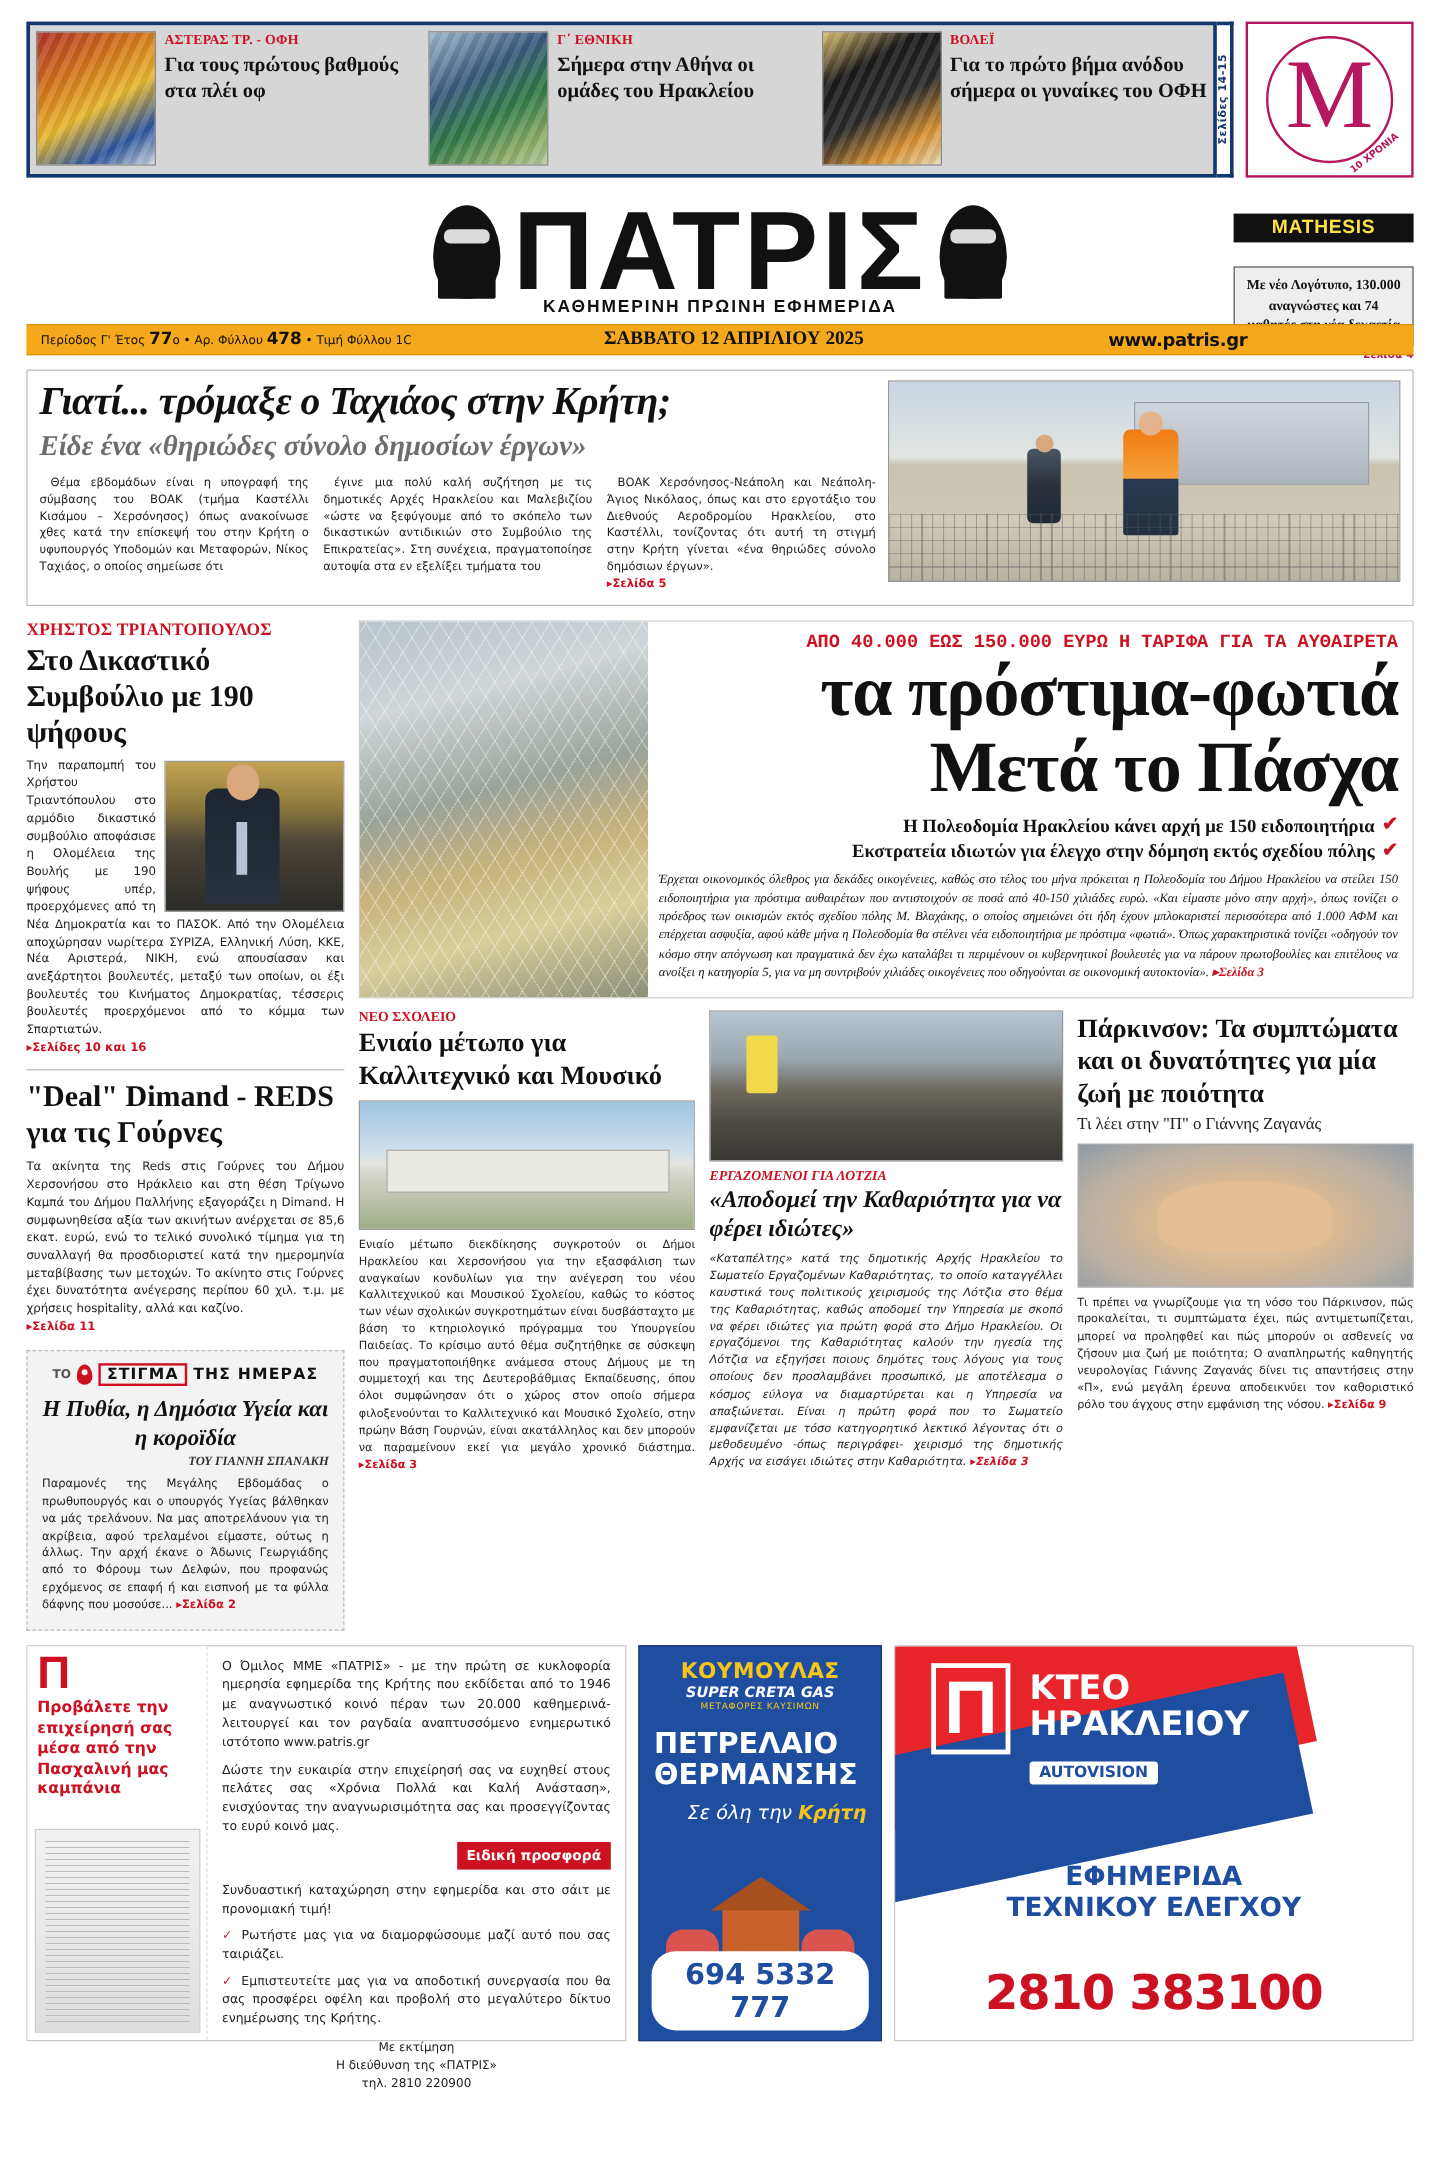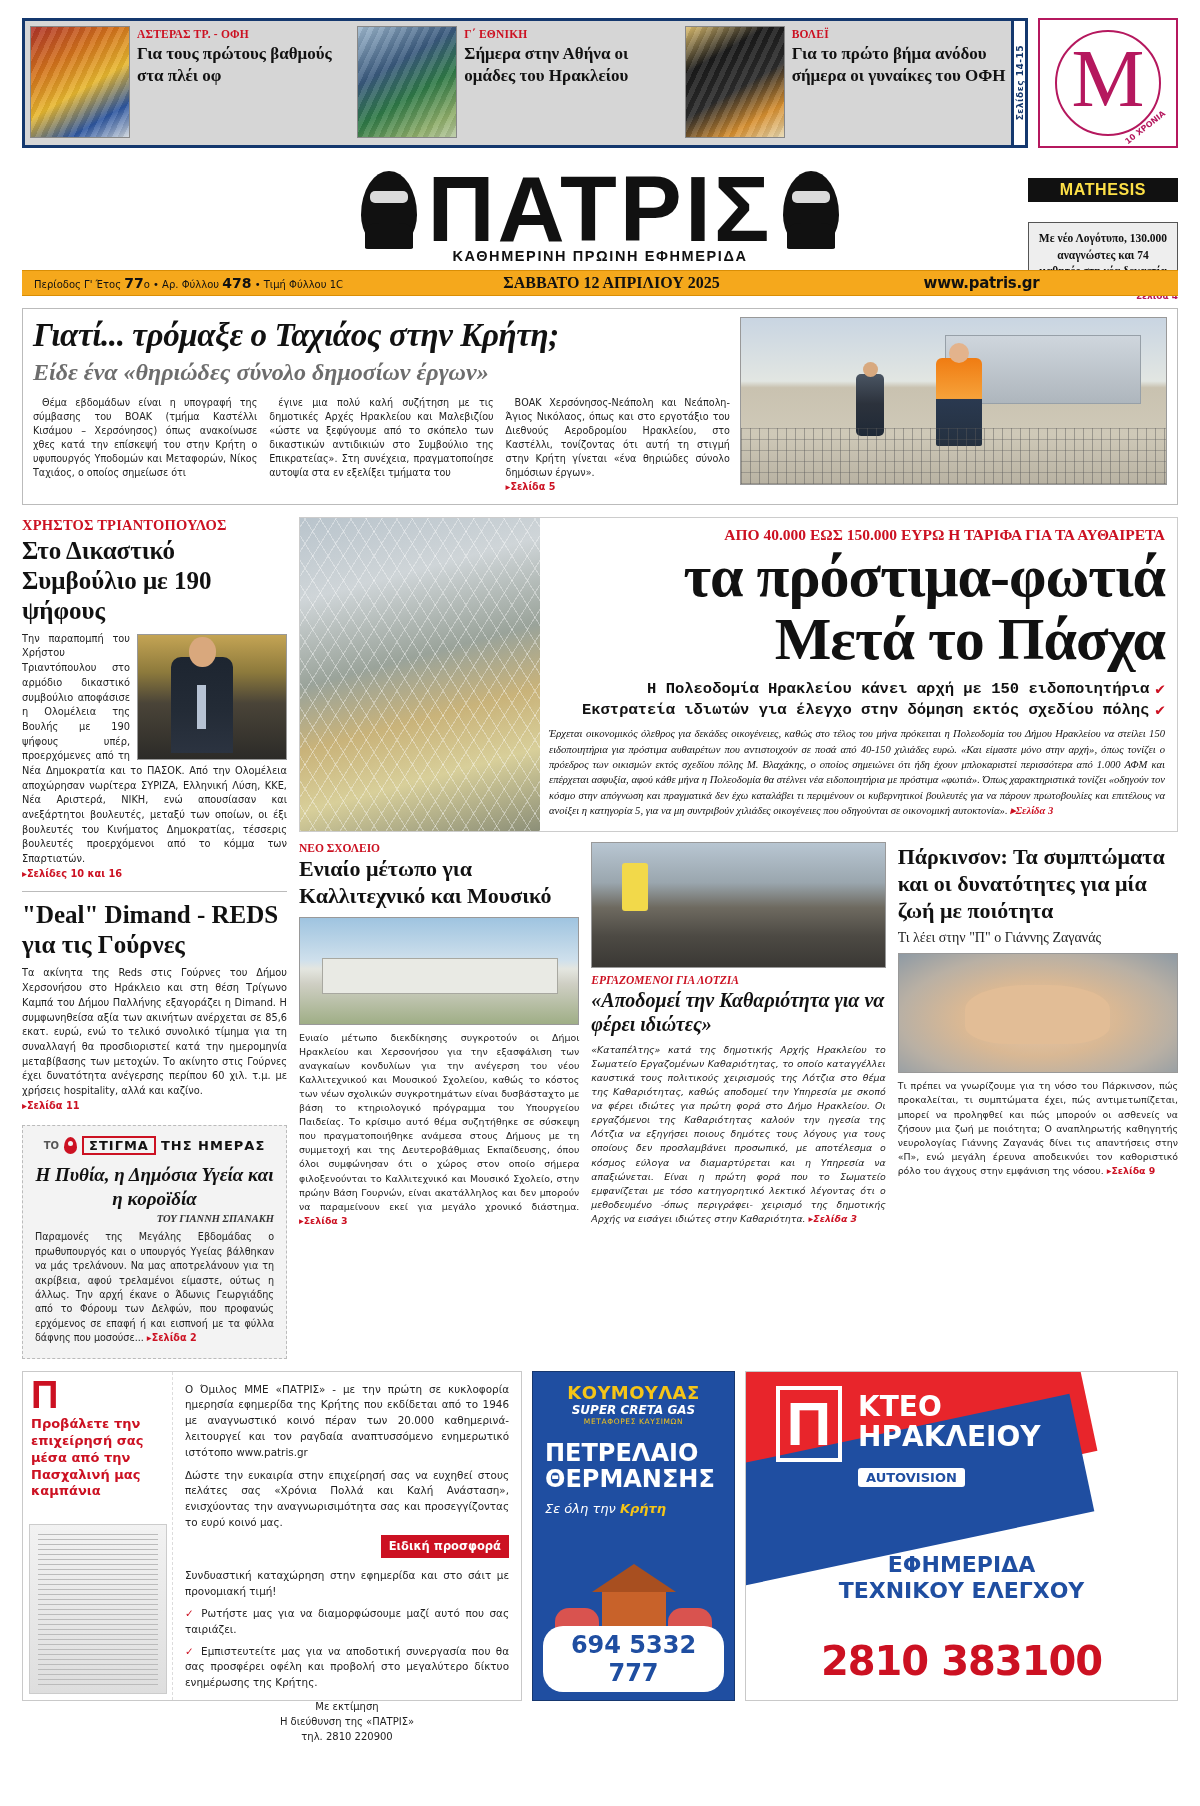--- a/index.html
+++ b/index.html
@@ -241,31 +241,31 @@
     background:linear-gradient(165deg,#b9c4cc 0%,#cfd5d8 22%,#9aa39a 45%,#c9b37a 62%,#d8cf9a 78%,#8c8f78 100%);
   }
   .big-photo::after{
     content:""; position:absolute; inset:0;
     background:repeating-linear-gradient(58deg,rgba(255,255,255,.35) 0 1px,transparent 1px 13px),
                repeating-linear-gradient(-58deg,rgba(255,255,255,.35) 0 1px,transparent 1px 13px);
   }
   .big-inner{ position:relative; padding:8px 12px 12px 14px; }
   .big-kicker{
     color:#cc1122; font-weight:700; font-size:15.5px; text-align:right;
-    font-family:Liberation Serif, serif; position:relative; z-index:3;
+    font-family:Liberation Mono, monospace; position:relative; z-index:3;
   }
   .big-h{
     font-family:"Liberation Serif",serif; font-weight:700;
     font-size:60px; line-height:1.02; text-align:right; color:#111;
     position:relative; z-index:3; margin-top:2px; letter-spacing:-1px;
   }
   .big-bullets{ margin-top:10px; position:relative; z-index:3;}
   .bl{
-    display:flex; gap:6px; align-items:flex-end; justify-content:flex-end;
-    font-family:Liberation Mono, monospace; font-weight:700; font-size:15.5px;
+    display:flex; gap:6px; align-items:flex-start; justify-content:flex-end;
+    font-family:Liberation Serif, serif; font-weight:700; font-size:15.5px;
     color:#111; margin-bottom:3px;
   }
   .bl .tick{ color:#cc1122; font-weight:700; font-size:16px; line-height:1;}
   .big-body{
     margin-top:7px; position:relative; z-index:3;
     font-family:"Liberation Serif",serif; font-style:italic;
     font-size:10.6px; line-height:1.46; text-align:justify; color:#111;
     padding-left:235px;
   }
 
@@ -330,21 +330,21 @@
 
   .ad-gas{
     width:203px; background:#1f4ea1; color:#fff; position:relative; overflow:hidden;
     border:1px solid #16376f;
   }
   .gas-top{ text-align:center; padding-top:10px;}
   .gas-k{ color:#f5c518; font-weight:700; font-size:18px; letter-spacing:.4px;}
   .gas-sub{ color:#fff; font-weight:700; font-style:italic; font-size:12px;}
   .gas-sub2{ color:#f5c518; font-size:7.5px; letter-spacing:.6px;}
   .gas-h{ font-size:24px; font-weight:700; line-height:1.12; padding:14px 10px 0 12px;}
-  .gas-sub3{ font-size:13px; font-style:italic; padding:8px 12px 0; }
+  .gas-sub3{ font-size:16px; font-style:italic; padding:8px 12px 0;text-align:right; }
   .gas-sub3 b{ color:#f5c518;}
   .gas-house{
     position:absolute; left:50%; bottom:58px; transform:translateX(-50%);
     width:64px; height:52px; background:#c8622a;
   }
   .gas-house::before{
     content:""; position:absolute; left:-10px; top:-26px;
     border-left:42px solid transparent; border-right:42px solid transparent;
     border-bottom:28px solid #a84f20;
   }

